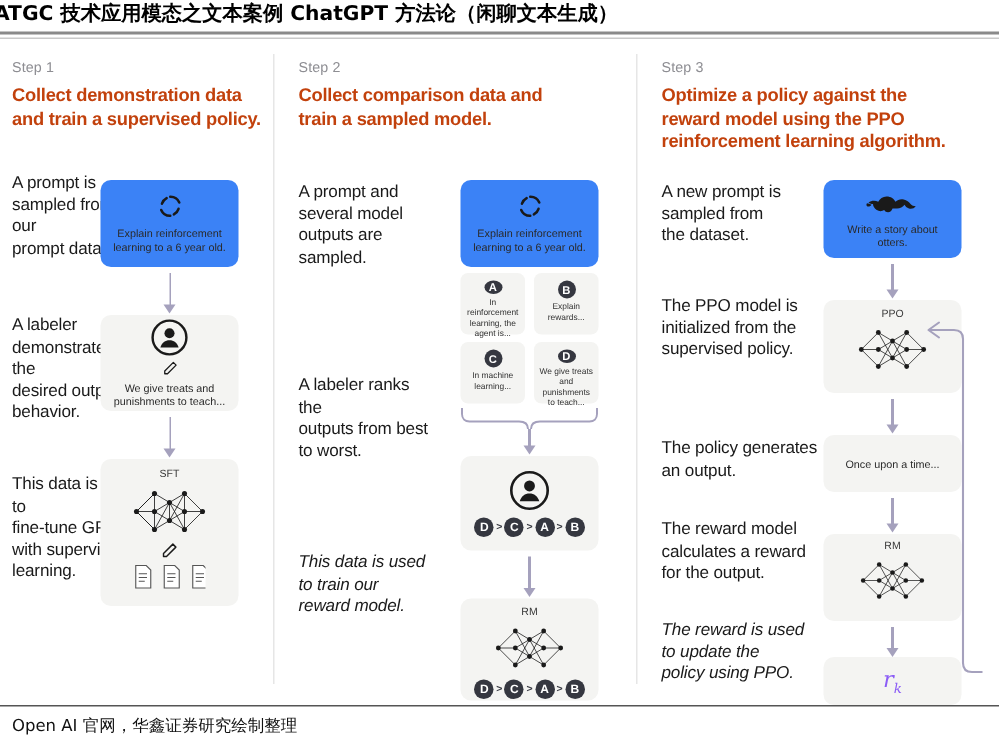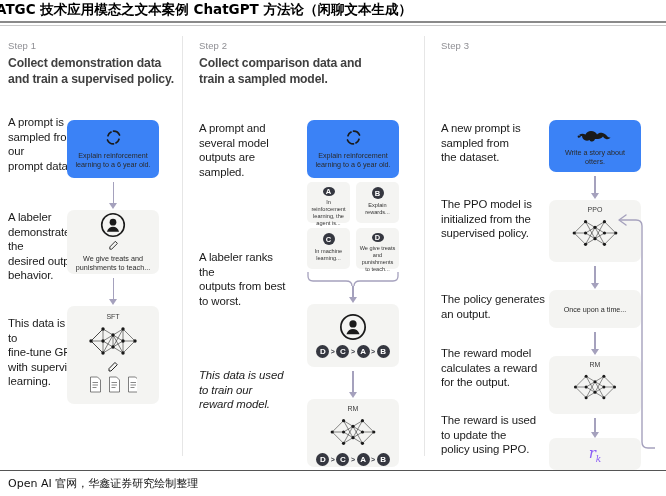--- a/index.html
+++ b/index.html
@@ -59,21 +59,21 @@
   .col-divider {
     position: absolute; top: 8px; width: 1px; height: 420px;
     background: #e6e6e6;
   }
 
   .step-label {
     font-size: 9.5px; color: #8e8e93; letter-spacing: .1px;
     margin-bottom: 5px;
   }
   .step-title {
-    font-size: 12.2px; font-weight: 700; color: #404040;
+    font-size: 12.2px; font-weight: 700; color: #c2410c;
     line-height: 15.5px; letter-spacing: -.15px;
   }
 
   
   .desc {
     position: absolute;
     font-size: 11.4px; line-height: 14.6px; color: #1a1a1a;
     letter-spacing: -.1px;
   }
 
@@ -361,34 +361,37 @@
         <span class="gt">&gt;</span>
         <div class="chip">B</div>
       </div>
     </div>
   </div>
 
   <div class="col" style="left:425px; width:241px;">
 
     <div style="position:absolute; left:16px; top:12px; width:215px;">
       <div class="step-label">Step 3</div>
+      <div class="step-title" style="white-space:pre-line;">Optimize a policy against the
+reward model using the PPO
+reinforcement learning algorithm.</div>
     </div>
 
     <div class="desc" style="left:16px; top:93px; width:95px; white-space:pre-line;">A new prompt is
 sampled from
 the dataset.</div>
     <div class="desc" style="left:16px; top:169px; width:100px; white-space:pre-line;">The PPO model is
 initialized from the
 supervised policy.</div>
     <div class="desc" style="left:16px; top:264px; width:110px; white-space:pre-line;">The policy generates
 an output.</div>
     <div class="desc" style="left:16px; top:318px; width:110px; white-space:pre-line;">The reward model
 calculates a reward
 for the output.</div>
-    <div class="desc" style="left:16px; top:385px; width:110px; white-space:pre-line;">The reward is used
+    <div class="desc" style="left:16px; top:385px; width:110px; white-space:pre-line;font-style:italic;">The reward is used
 to update the
 policy using PPO.</div>
 
     <div class="card green" style="left:124px; top:92px; width:92px; height:52px;">
       <span>
         <svg width="36" height="16" viewBox="0 0 72 32">
           <path fill="#1a1a1a" d="M4 16c4-3 9-3 13-1 2-4 6-7 11-7 6 0 10 3 12 7 3-3 7-4 11-3 4 1 7 3 9 6 2 2 4 3 7 3-2 3-6 4-9 3-3-1-5-3-6-5-2 3-6 5-10 5h-6c-1 3-3 5-6 5-2 0-4-1-5-3-3 2-7 2-10 0-3-2-5-5-5-8-2 0-4 0-6-2z"></path>
           <path fill="#1a1a1a" d="M2 17c-1 1-1 3 0 4 2 1 5 0 6-2-2-1-4-2-6-2z"></path>
         </svg>
       </span>

